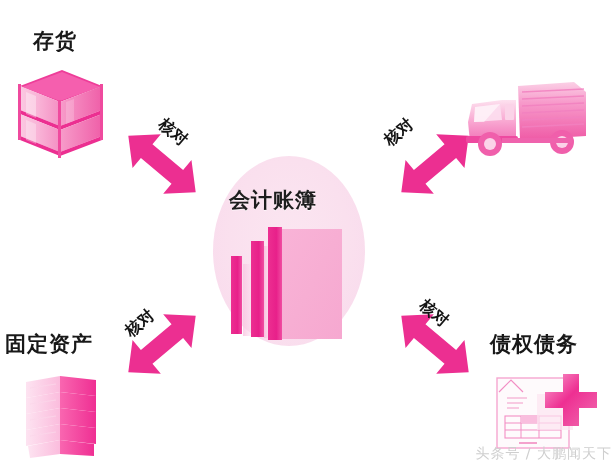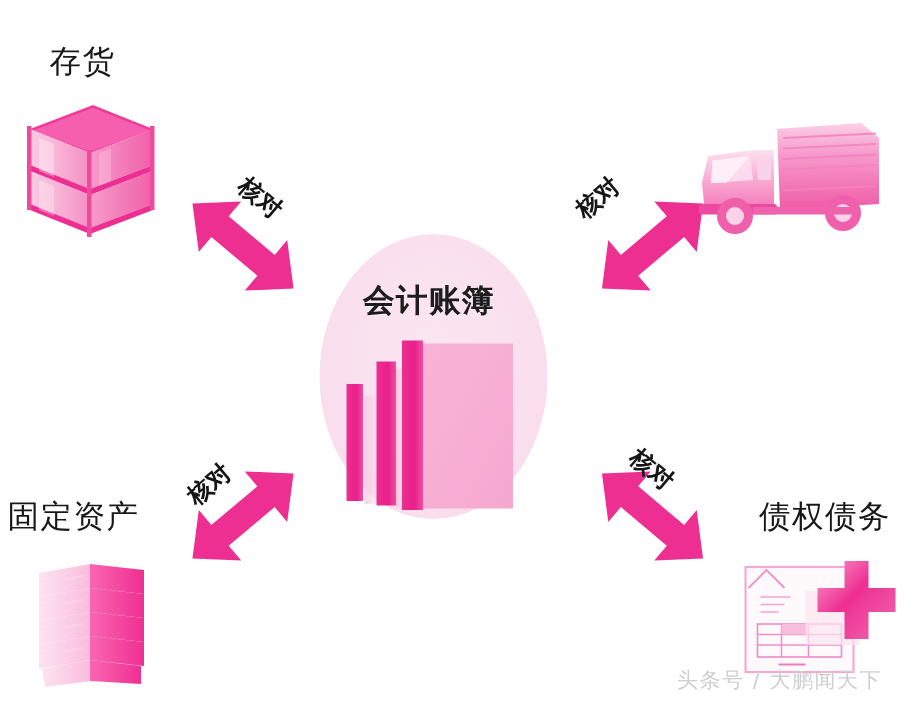--- a/index.html
+++ b/index.html
@@ -23,21 +23,21 @@
     position: absolute;
     left: 213px;
     top: 156px;
     width: 152px;
     height: 190px;
     border-radius: 50%;
     background: radial-gradient(ellipse at 50% 45%, #fbe6f1 0%, #fae0ee 55%, #f9dced 80%, #fbeaf4 100%);
   }
   .center-label {
     position: absolute;
-    left: 210px;
+    left: 197px;
     top: 186px;
     width: 152px;
     text-align: center;
     font-size: 21px;
     font-weight: 700;
     color: #1d1d1d;
     letter-spacing: 1px;
     font-family: "DejaVu Sans", sans-serif;
     text-shadow: 0 1px 0 rgba(255,255,255,0.6);
   }
@@ -102,32 +102,32 @@
     color: #151515;
     letter-spacing: 0px;
     white-space: nowrap;
     font-family: "DejaVu Sans", sans-serif;
   }
 
   
   .corner-label {
     position: absolute;
     font-size: 21px;
-    font-weight: 400;
+    font-weight: 700;
     color: #181818;
     letter-spacing: 1px;
     white-space: nowrap;
     font-family: "DejaVu Sans", sans-serif;
   }
   .icon-box { position: absolute; }
 
   
   .watermark {
     position: absolute;
-    right: 24px;
+    right: 0;
     bottom: 6px;
     font-size: 14px;
     color: #cfcfcf;
     letter-spacing: 1px;
     font-family: "DejaVu Sans", sans-serif;
     white-space: nowrap;
   }
 </style>
 </head>
 <body>
@@ -309,21 +309,21 @@
         <g stroke="#fbd7ea" stroke-width="1.2" opacity="0.8">
           <line x1="14" y1="18" x2="40" y2="14"></line>
           <line x1="14" y1="34" x2="40" y2="30"></line>
           <line x1="14" y1="50" x2="40" y2="46"></line>
           <line x1="14" y1="66" x2="40" y2="62"></line>
         </g>
       </g>
     </svg>
   </div>
 
-  <div class="corner-label" style="left:490px; top:330px;margin-left:16px;">债权债务</div>
+  <div class="corner-label" style="left:490px; top:330px;">债权债务</div>
   <div class="icon-box" style="left:493px; top:366px;">
     <svg width="108" height="90" viewBox="0 0 108 90">
       <defs>
         <linearGradient id="gCross" x1="0" y1="0" x2="1" y2="1">
           <stop offset="0%" stop-color="#f9a0cf"></stop>
           <stop offset="45%" stop-color="#ee2f92"></stop>
           <stop offset="100%" stop-color="#f06cb0"></stop>
         </linearGradient>
       </defs>
 

